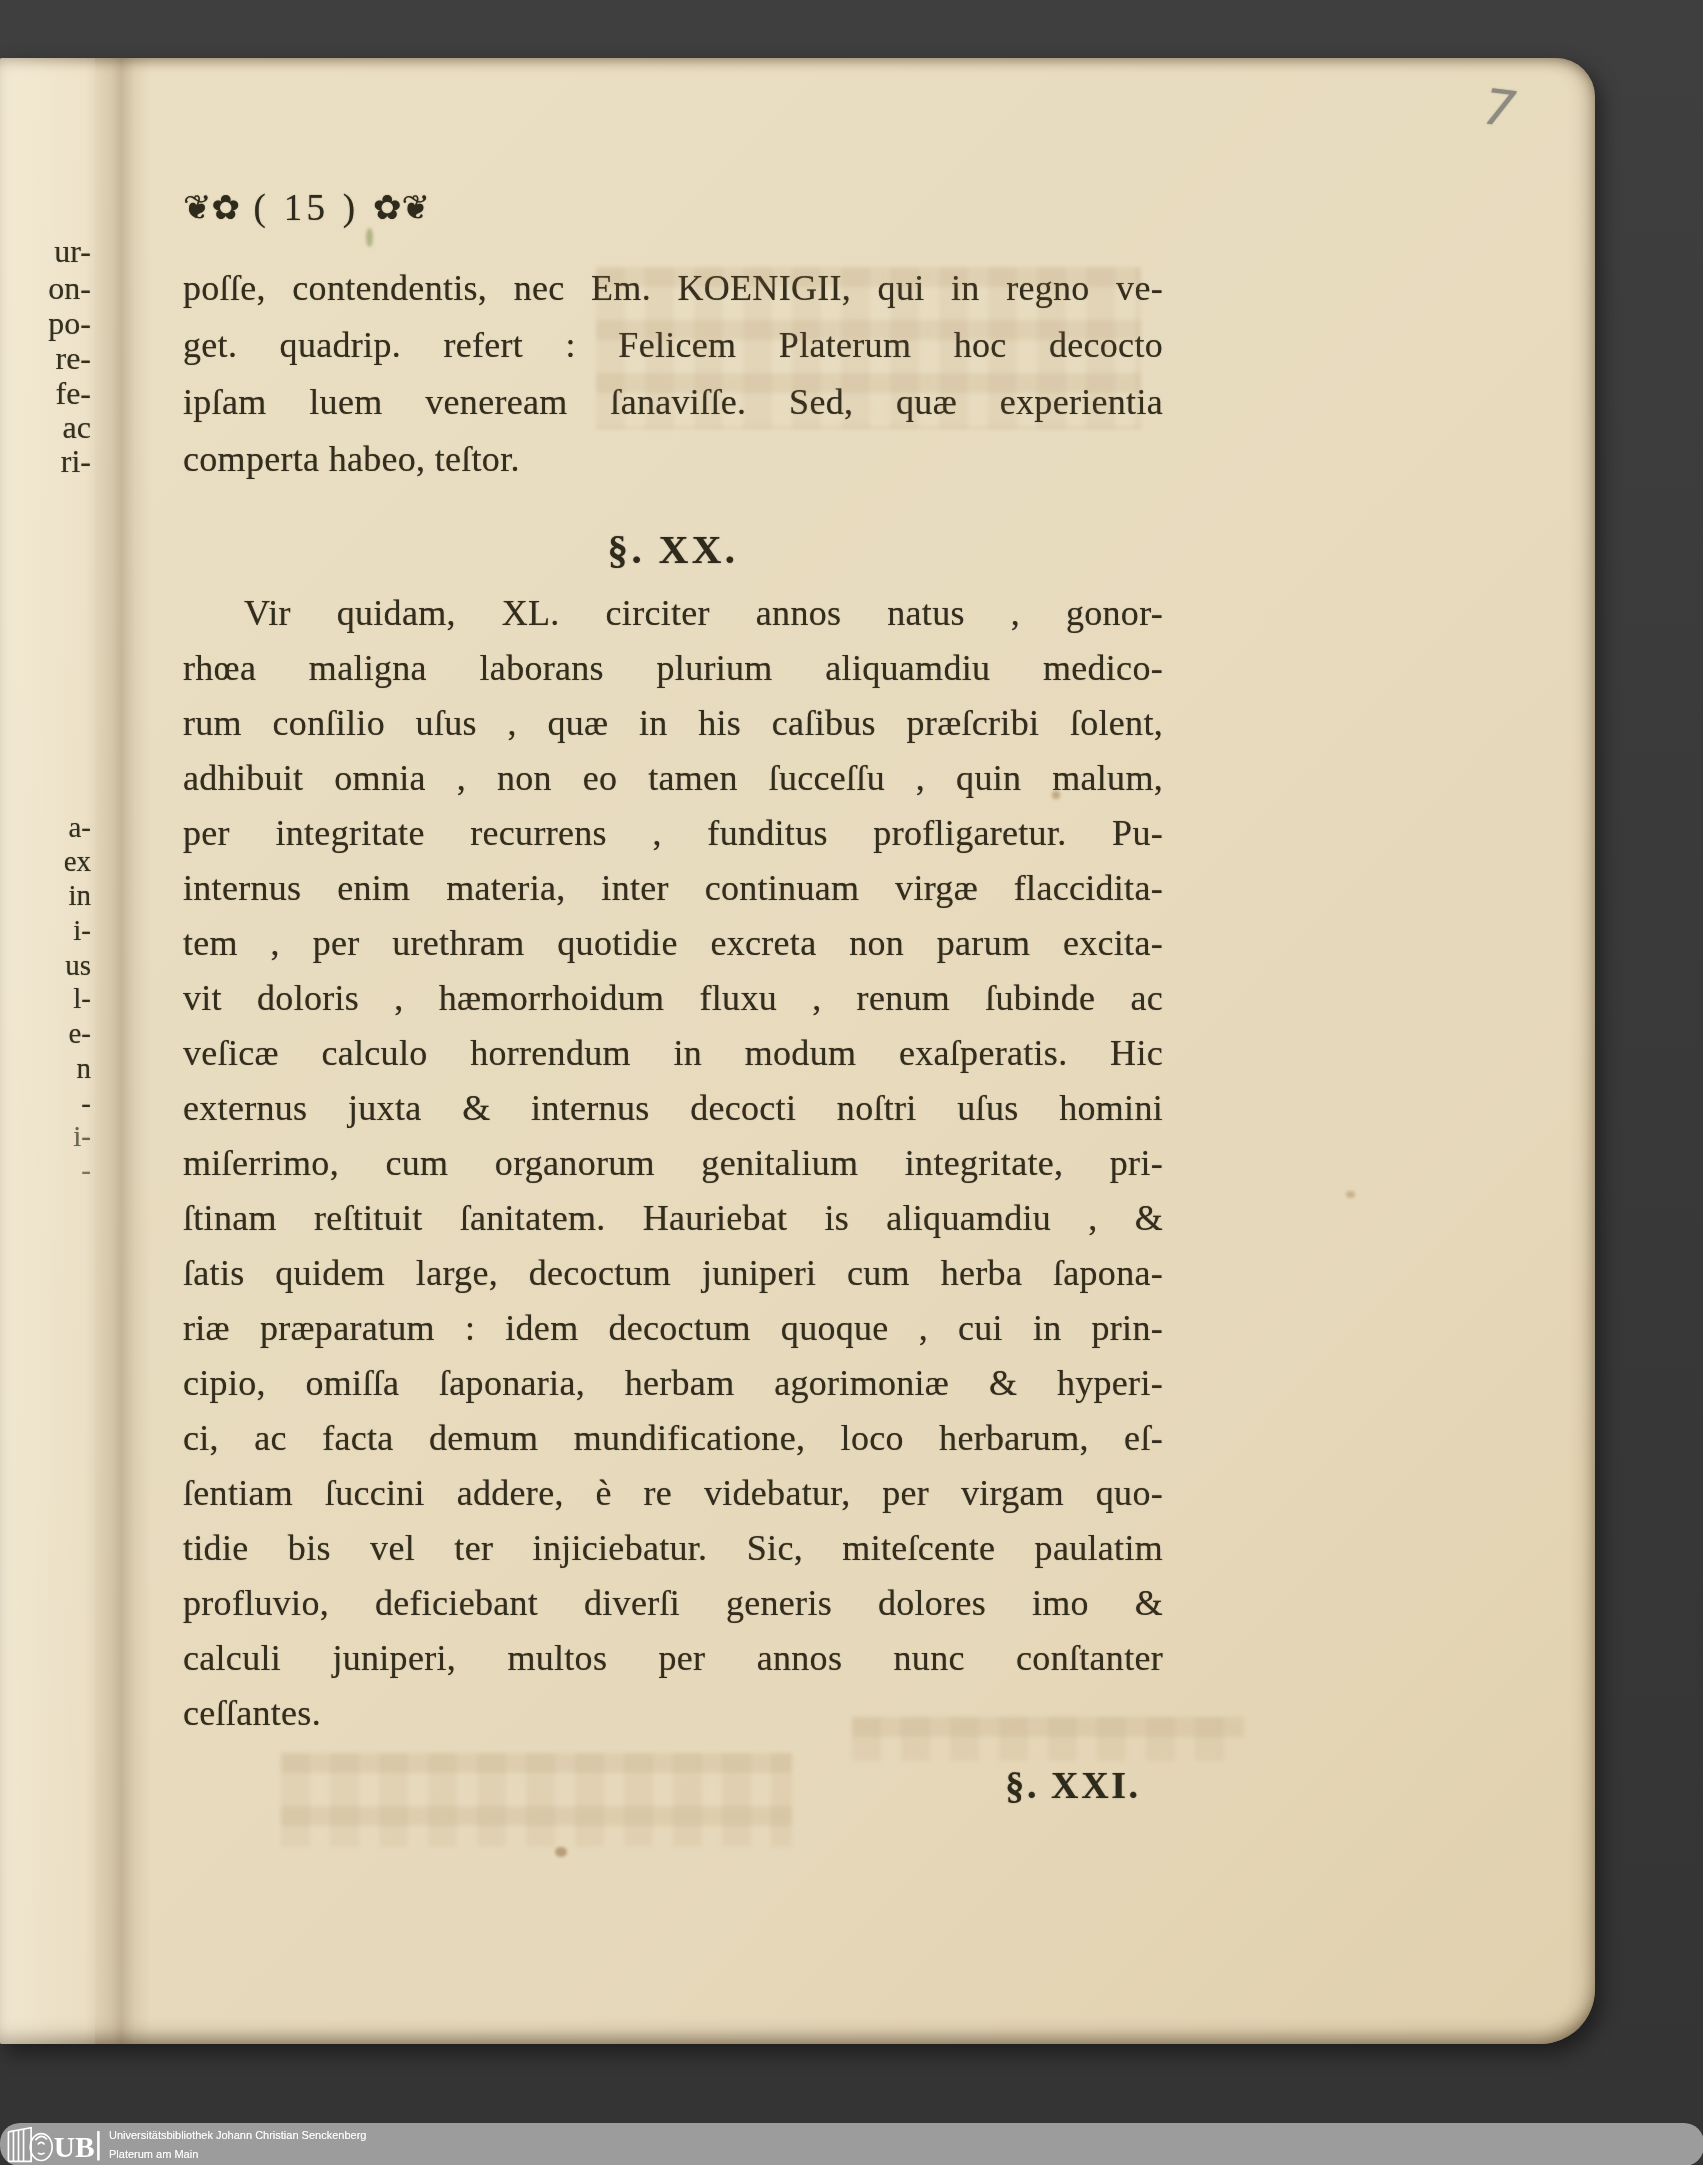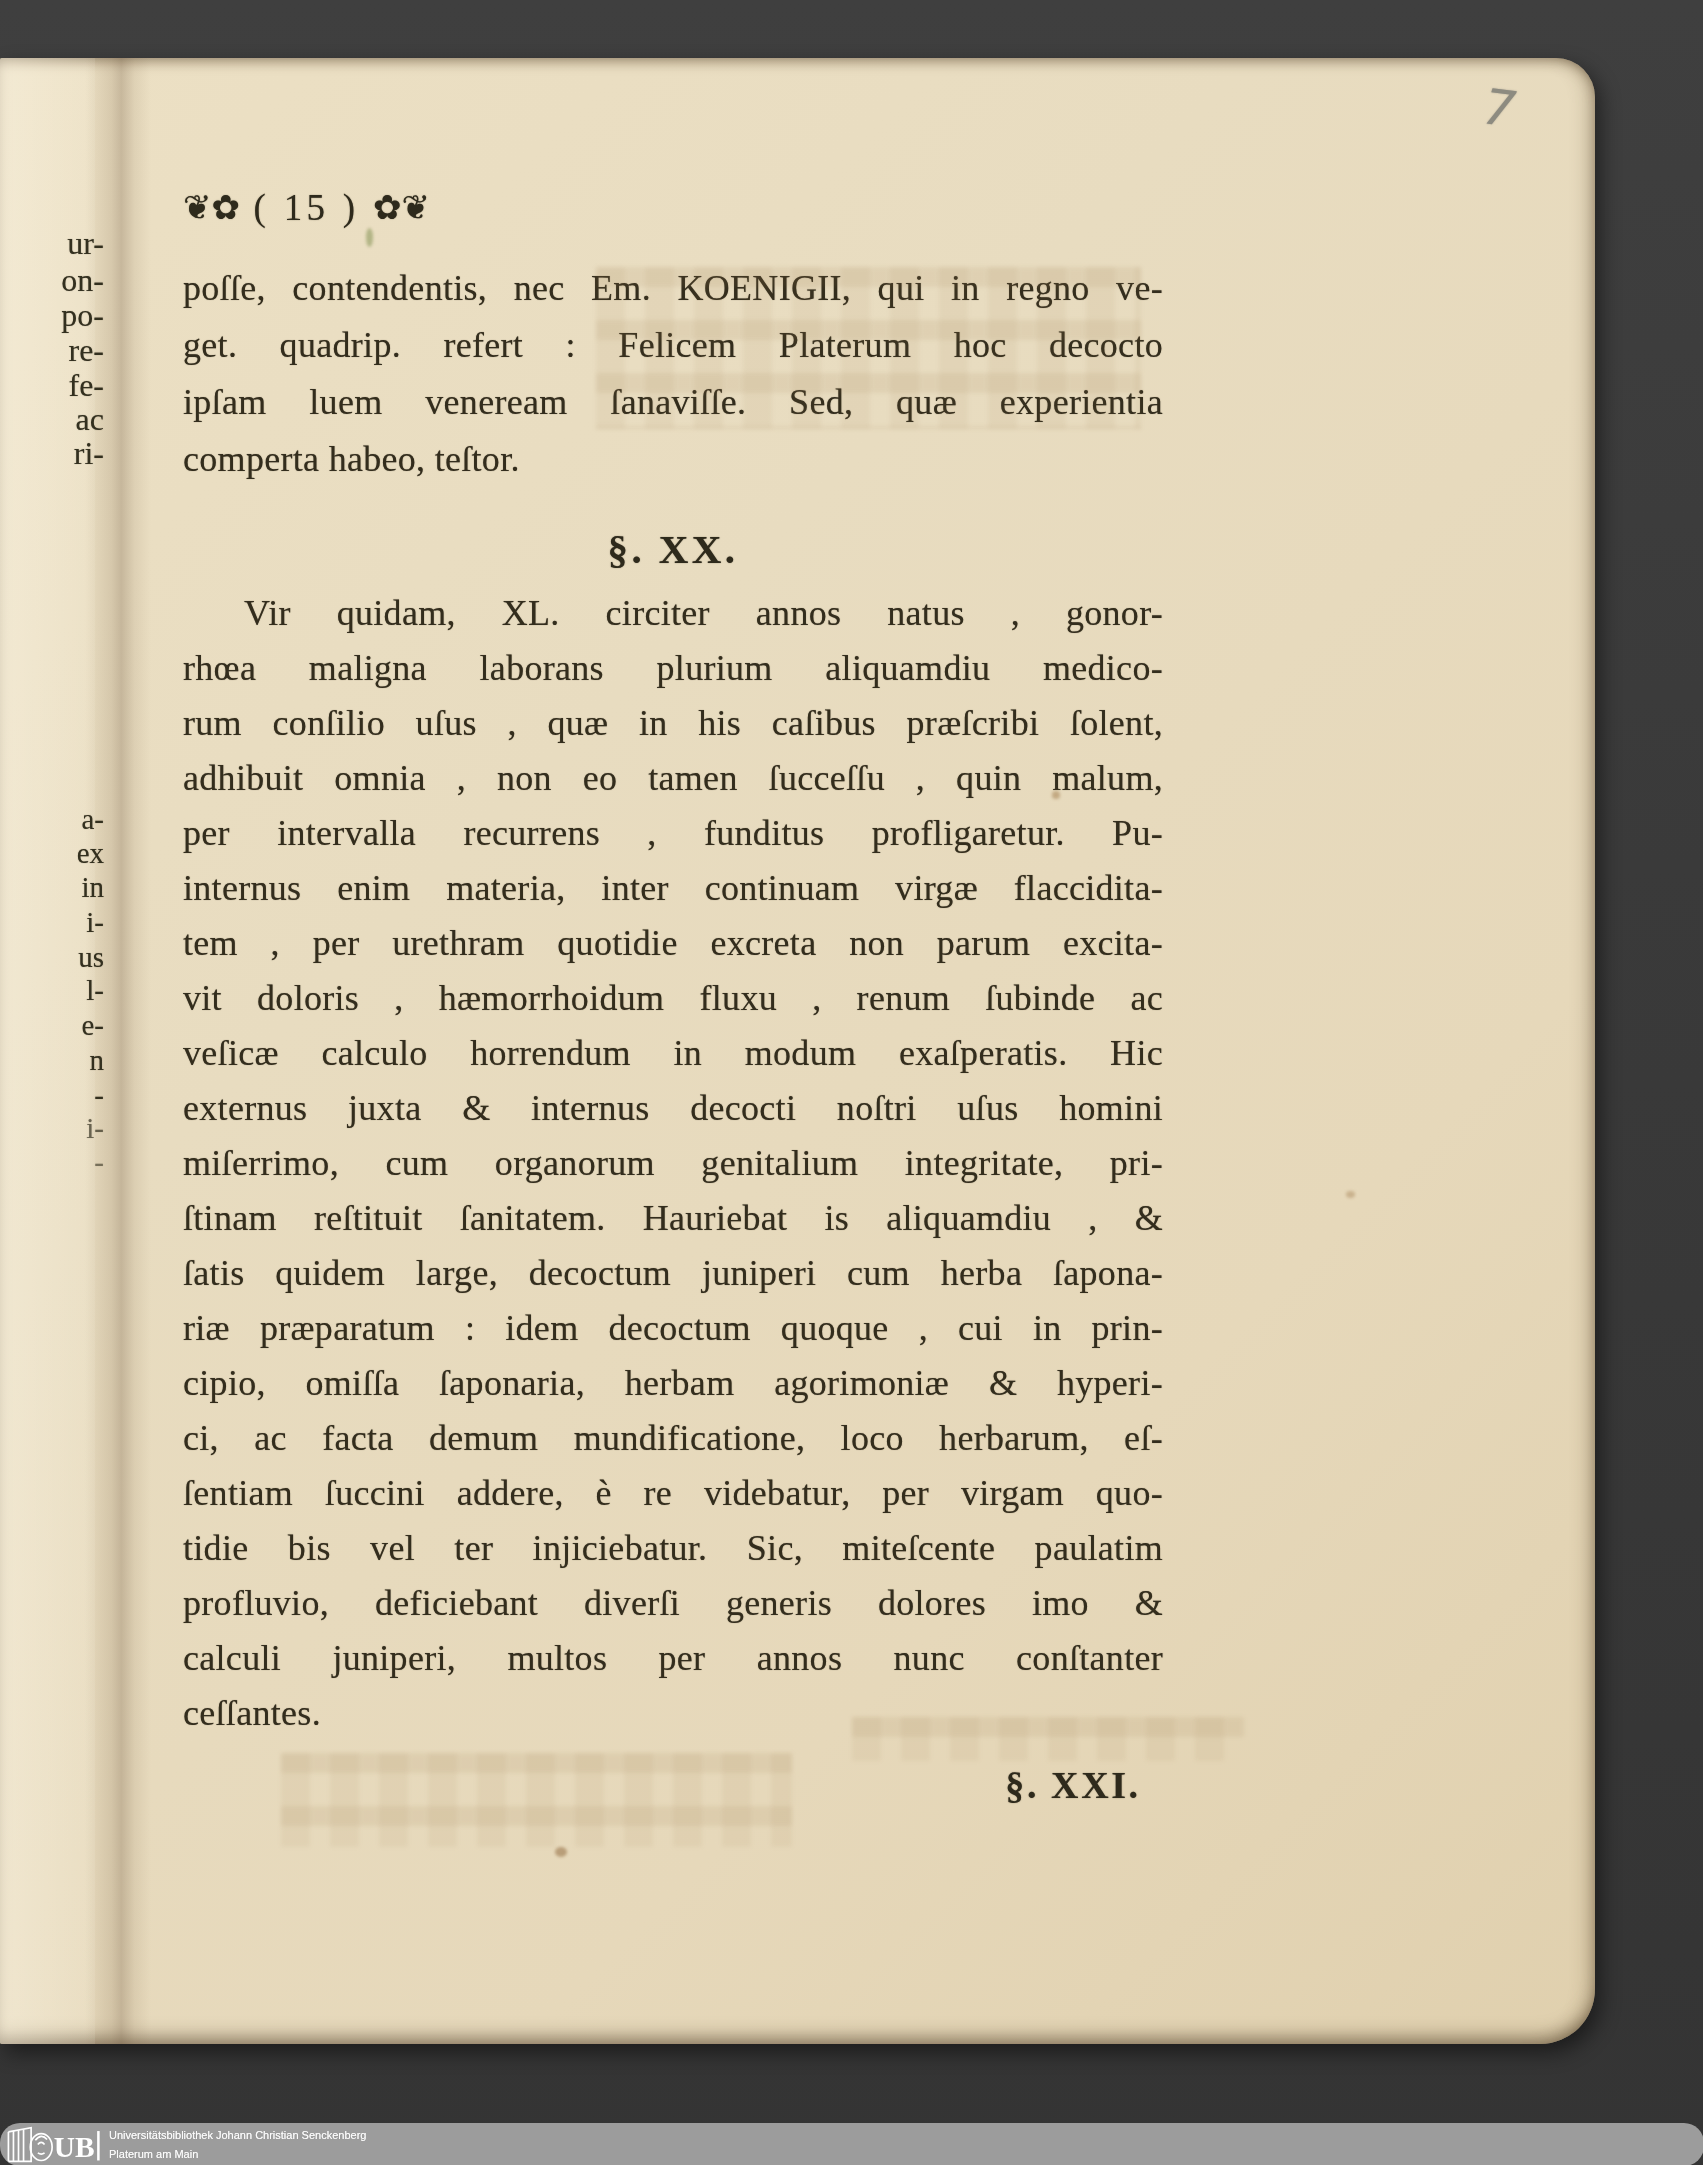--- a/index.html
+++ b/index.html
@@ -50,22 +50,22 @@
     font-size:41px;font-weight:bold;letter-spacing:3.4px;color:#2e2a1c;
     text-shadow:0 0 1.2px rgba(45,38,22,.6);
   }
   .catchword{
     position:absolute;left:894px;top:1705px;width:358px;text-align:center;
     font-size:38px;font-weight:bold;letter-spacing:2.6px;color:#2e2a1c;
     text-shadow:0 0 1.2px rgba(45,38,22,.6);
   }
   
   .frag{
-    position:absolute;left:19px;width:85px;text-align:right;
-    font-size:32px;color:#33301f;text-shadow:0 0 1px rgba(50,40,25,.5);
+    position:absolute;left:6px;width:85px;text-align:right;
+    font-size:32px;color:#33301f;text-shadow:0 0 1px rgba(50,40,25,.5);margin-top:8px;
   }
   .frag.small{font-size:29px;}
   .frag.it{}
   
   .pencil-seven{
     position:absolute;left:1484px;top:22px;
     font-family:"DejaVu Sans", sans-serif;font-style:italic;
     font-size:49px;color:#8d8b80;transform:rotate(7deg);
     text-shadow:0 0 1.7px rgba(120,118,110,.6);
   }
@@ -132,21 +132,21 @@
       <div class="tline last">comperta habeo, teſtor.</div>
     </div>
 
     <div class="section-heading">§. XX.</div>
 
     <div class="textcol" style="top:528px">
       <div class="tline indent">Vir quidam, XL. circiter annos natus , gonor-</div>
       <div class="tline">rhœa maligna laborans plurium aliquamdiu medico-</div>
       <div class="tline">rum conſilio uſus , quæ in his caſibus præſcribi ſolent,</div>
       <div class="tline">adhibuit omnia , non eo tamen ſucceſſu , quin malum,</div>
-      <div class="tline">per intervalla recurrens , funditus profligaretur. Pu-</div>
+      <div class="tline">per integritate recurrens , funditus profligaretur. Pu-</div>
       <div class="tline">internus enim materia, inter continuam virgæ flaccidita-</div>
       <div class="tline">tem , per urethram quotidie excreta non parum excita-</div>
       <div class="tline">vit doloris , hæmorrhoidum fluxu , renum ſubinde ac</div>
       <div class="tline">veſicæ calculo horrendum in modum exaſperatis. Hic</div>
       <div class="tline">externus juxta &amp; internus decocti noſtri uſus homini</div>
       <div class="tline">miſerrimo, cum organorum genitalium integritate, pri-</div>
       <div class="tline">ſtinam reſtituit ſanitatem. Hauriebat is aliquamdiu , &amp;</div>
       <div class="tline">ſatis quidem large, decoctum juniperi cum herba ſapona-</div>
       <div class="tline">riæ præparatum : idem decoctum quoque , cui in prin-</div>
       <div class="tline">cipio, omiſſa ſaponaria, herbam agorimoniæ &amp; hyperi-</div>

